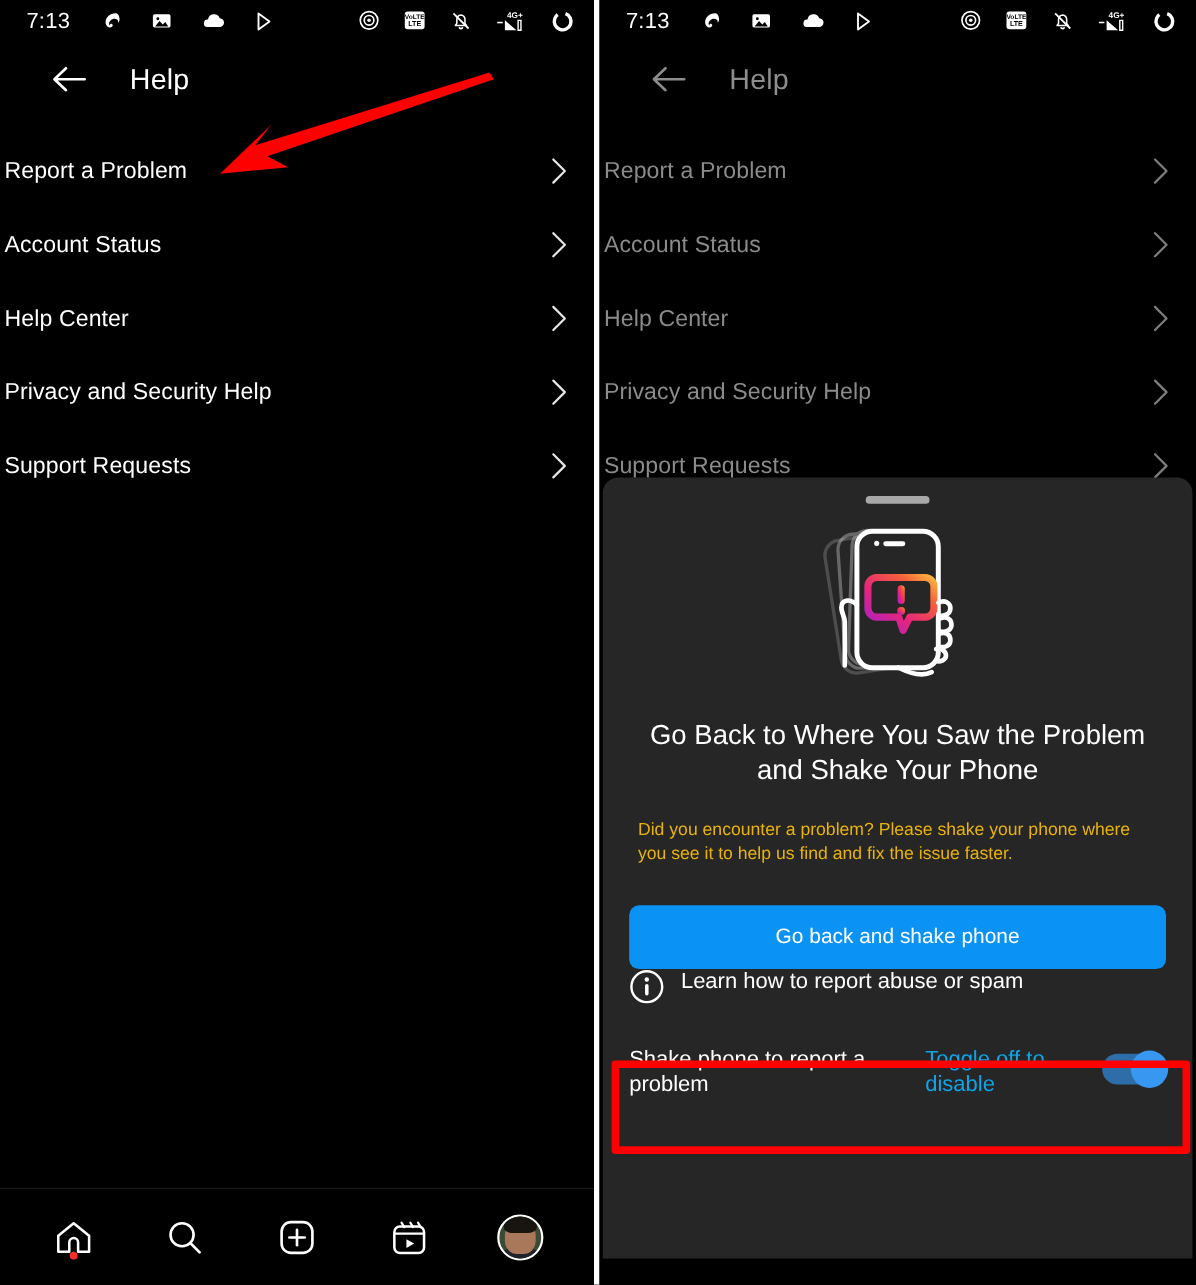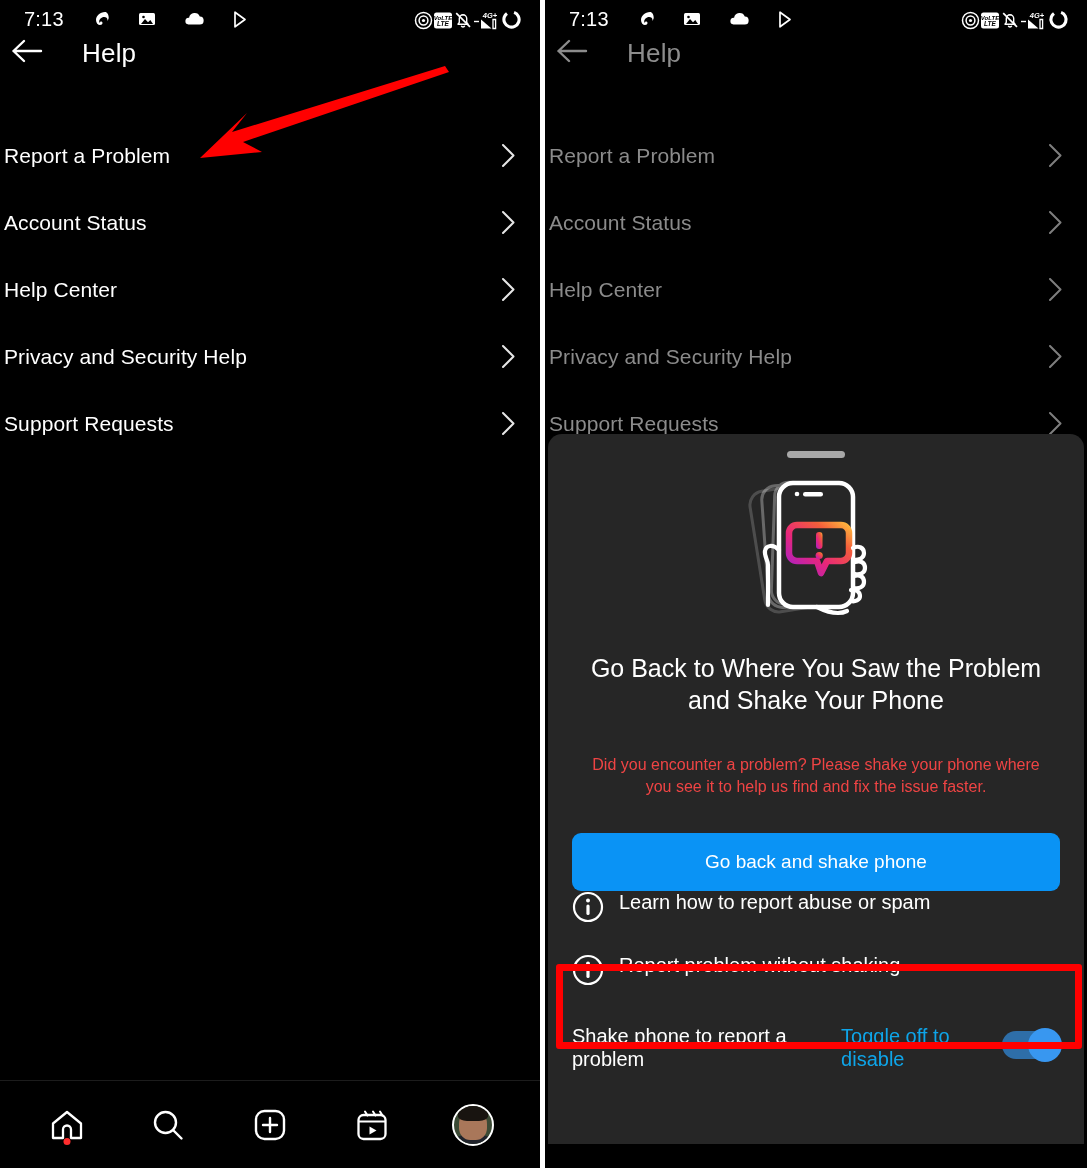--- a/index.html
+++ b/index.html
@@ -29,30 +29,32 @@
 
   
   .statusbar {
     height: 38px;
     display: flex;
     align-items: center;
     padding: 0 18px 0 24px;
     color: #fff;
   }
   .sb-left { display: flex; align-items: center; gap: 27px; }
-  .sb-right { display: flex; align-items: flex-end; gap: 0; margin-left: auto; font-style: italic; }
+  .sb-right { display: flex; align-items: flex-start; gap: 22px; margin-left: auto; }
   .sb-time { font-size: 20px; font-weight: 500; letter-spacing: .2px; }
   .sb-ico { display: block; }
 
   
   .appbar {
     height: 68px;
     display: flex;
+    align-items: center;
     padding-left: 10px;
     gap: 38px;
+    margin-left: 36px;
   }
   .back-arrow { width: 34px; height: 26px; display: block; }
   .appbar-title { font-size: 26px; font-weight: 500; color: #fff; letter-spacing: .2px; }
 
   
   .menu { padding-top: 16px; }
   .menu-row {
     height: 67px;
     display: flex;
     align-items: center;
@@ -110,23 +112,23 @@
   }
   .illus-wrap { display: flex; justify-content: center; margin-top: 16px; }
 
   .sheet-title {
     margin-top: 28px;
     font-size: 25px; font-weight: 400; line-height: 1.28;
     text-align: center; color: #fff;
     padding: 0 6px;
   }
   .sheet-sub {
-    margin-top: 38px;
+    margin-top: 28px;
     font-size: 16px; line-height: 1.35;
-    text-align: center; color: #ef4444;
+    color: #eab308;
     padding: 0 8px;
   }
 
   .primary-btn {
     margin-top: 36px;
     height: 58px;
     width: 100%;
     border: none; border-radius: 9px;
     background: #0a93f5;
     color: #fff;
@@ -457,28 +459,20 @@
 
       <div class="opt-row">
         <svg class="info-ico" width="32" height="32" viewBox="0 0 32 32">
             <circle cx="16" cy="16" r="14" fill="none" stroke="#fff" stroke-width="2.2"></circle>
             <circle cx="16" cy="9.5" r="2" fill="#fff"></circle>
             <rect x="14.4" y="13.5" width="3.2" height="10.5" rx="1.6" fill="#fff"></rect>
           </svg>
         <span class="opt-label">Learn how to report abuse or spam</span>
       </div>
 
-      <div class="opt-row">
-        <svg class="info-ico" width="32" height="32" viewBox="0 0 32 32">
-            <circle cx="16" cy="16" r="14" fill="none" stroke="#fff" stroke-width="2.2"></circle>
-            <circle cx="16" cy="9.5" r="2" fill="#fff"></circle>
-            <rect x="14.4" y="13.5" width="3.2" height="10.5" rx="1.6" fill="#fff"></rect>
-          </svg>
-        <span class="opt-label">Report problem without shaking</span>
-      </div>
 
       <div class="toggle-row">
         <div class="toggle-text">
           <span class="toggle-title">Shake phone to report a problem</span>
           <span class="toggle-sub">Toggle off to disable</span>
         </div>
         <div class="switch">
           <span class="knob"></span>
         </div>
       </div>

